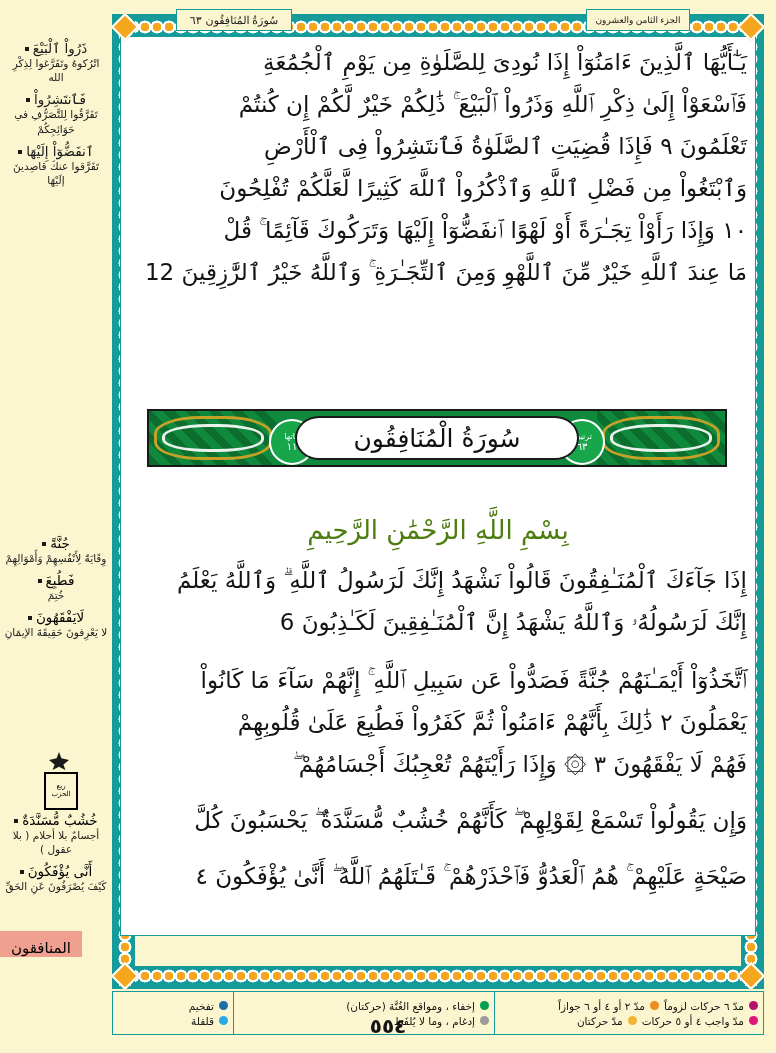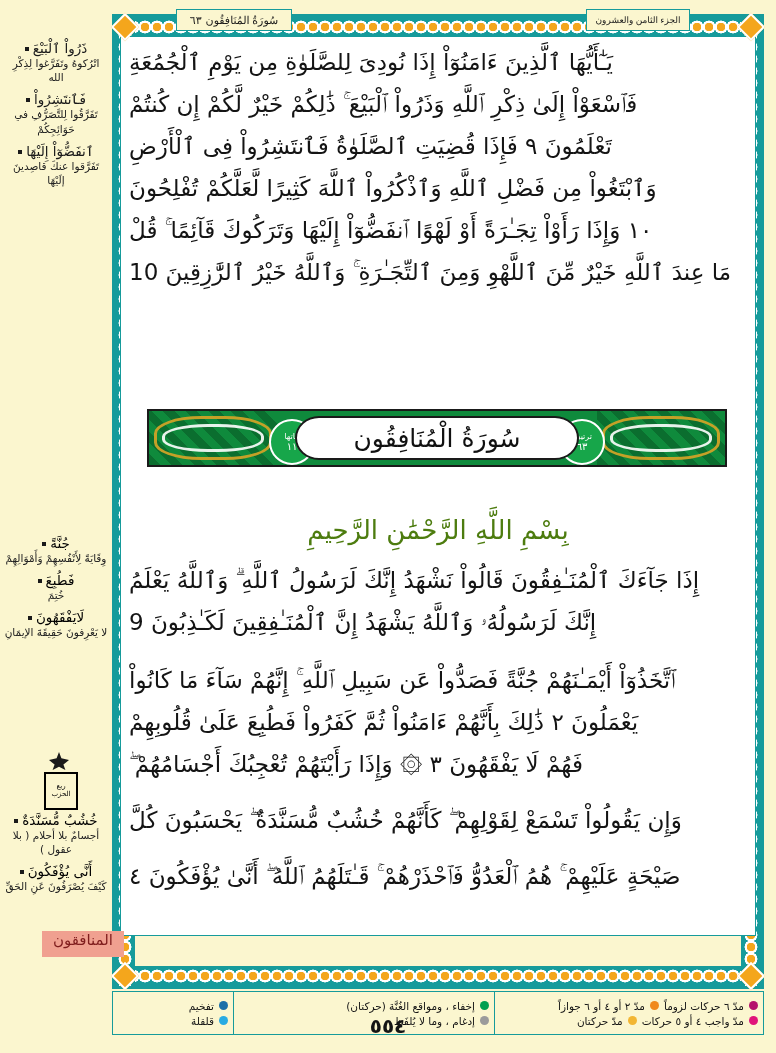--- a/index.html
+++ b/index.html
@@ -92,21 +92,21 @@
     left:120px; top:36px;
     width:636px; height:900px;
     background:#ffffff;
     border:1px solid #169b9b;
     box-sizing:border-box;
     overflow:hidden;
   }
   .ayah-line{
     position:relative;
     direction: rtl;
-    text-align:left;
+    text-align:right;
     font-size:23px;
     line-height:1.0;
     color:#141414;
     white-space:nowrap;
     font-family:"DejaVu Sans","Liberation Sans",sans-serif;
     letter-spacing:0.5px;
   }
   .ln{ position:absolute; left:8px; right:8px; }
 
   
@@ -247,26 +247,25 @@
     text-align:center;
     font-family:"DejaVu Sans","Liberation Sans",sans-serif;
   }
 
   
   .surah-tab{
     position:absolute;
     left:0; top:931px;
     width:82px; height:26px;
     background:#f0a090;
-    display:flex;align-items:flex-start;justify-content:center;
+    display:flex;align-items:flex-end;justify-content:center;
     direction:rtl;
     font-size:15px;
-    color:#7f1d1d;
-    font-family:"DejaVu Sans","Liberation Sans",sans-serif;
-    margin-left:42px;
+    color:#000000;
+    font-family:"DejaVu Sans","Liberation Sans",sans-serif;
   }
 
   
   .legend{
     position:absolute;
     left:112px; top:991px;
     width:652px; height:44px;
     border:1.5px solid #169b9b;
     box-sizing:border-box;
     display:flex;
@@ -344,21 +343,21 @@
     <span>الجزء الثامن والعشرون</span>
   </div>
 
   <div class="text-area">
 
     <div class="ayah-line ln" style="top:14px;">يَـٰٓأَيُّهَا ٱلَّذِينَ ءَامَنُوٓاْ إِذَا نُودِىَ لِلصَّلَوٰةِ مِن يَوْمِ ٱلْجُمُعَةِ</div>
     <div class="ayah-line ln" style="top:56px;">فَٱسْعَوْاْ إِلَىٰ ذِكْرِ ٱللَّهِ وَذَرُواْ ٱلْبَيْعَ ۚ ذَٰلِكُمْ خَيْرٌ لَّكُمْ إِن كُنتُمْ</div>
     <div class="ayah-line ln" style="top:98px;">تَعْلَمُونَ ٩ فَإِذَا قُضِيَتِ ٱلصَّلَوٰةُ فَٱنتَشِرُواْ فِى ٱلْأَرْضِ</div>
     <div class="ayah-line ln" style="top:140px;">وَٱبْتَغُواْ مِن فَضْلِ ٱللَّهِ وَٱذْكُرُواْ ٱللَّهَ كَثِيرًا لَّعَلَّكُمْ تُفْلِحُونَ</div>
     <div class="ayah-line ln" style="top:182px;">١٠ وَإِذَا رَأَوْاْ تِجَـٰرَةً أَوْ لَهْوًا ٱنفَضُّوٓاْ إِلَيْهَا وَتَرَكُوكَ قَآئِمًا ۚ قُلْ</div>
-    <div class="ayah-line ln" style="top:224px;">مَا عِندَ ٱللَّهِ خَيْرٌ مِّنَ ٱللَّهْوِ وَمِنَ ٱلتِّجَـٰرَةِ ۚ وَٱللَّهُ خَيْرُ ٱلرَّٰزِقِينَ 10</div>
+    <div class="ayah-line ln" style="top:224px;">مَا عِندَ ٱللَّهِ خَيْرٌ مِّنَ ٱللَّهْوِ وَمِنَ ٱلتِّجَـٰرَةِ ۚ وَٱللَّهُ خَيْرُ ٱلرَّٰزِقِينَ 12</div>
 
     <div class="surah-banner">
       <div class="banner-orn l">
         <div class="sw"></div>
           <div class="sw2"></div>
       </div>
       <div class="banner-orn r">
         <div class="sw"></div>
           <div class="sw2"></div>
       </div>
@@ -371,21 +370,21 @@
         <span class="n">٦٣</span>
       </div>
       <div class="banner-cartouche">
         <span>سُورَةُ الْمُنَافِقُون</span>
       </div>
     </div>
 
     <div class="basmala">بِسْمِ اللَّهِ الرَّحْمَٰنِ الرَّحِيمِ</div>
 
     <div class="ayah-line ln" style="top:532px;">إِذَا جَآءَكَ ٱلْمُنَـٰفِقُونَ قَالُواْ نَشْهَدُ إِنَّكَ لَرَسُولُ ٱللَّهِ ۗ وَٱللَّهُ يَعْلَمُ</div>
-    <div class="ayah-line ln" style="top:574px;">إِنَّكَ لَرَسُولُهُۥ وَٱللَّهُ يَشْهَدُ إِنَّ ٱلْمُنَـٰفِقِينَ لَكَـٰذِبُونَ 9</div>
+    <div class="ayah-line ln" style="top:574px;">إِنَّكَ لَرَسُولُهُۥ وَٱللَّهُ يَشْهَدُ إِنَّ ٱلْمُنَـٰفِقِينَ لَكَـٰذِبُونَ 6</div>
     <div class="ayah-line ln" style="top:632px;">ٱتَّخَذُوٓاْ أَيْمَـٰنَهُمْ جُنَّةً فَصَدُّواْ عَن سَبِيلِ ٱللَّهِ ۚ إِنَّهُمْ سَآءَ مَا كَانُواْ</div>
     <div class="ayah-line ln" style="top:674px;">يَعْمَلُونَ ٢ ذَٰلِكَ بِأَنَّهُمْ ءَامَنُواْ ثُمَّ كَفَرُواْ فَطُبِعَ عَلَىٰ قُلُوبِهِمْ</div>
     <div class="ayah-line ln" style="top:716px;">فَهُمْ لَا يَفْقَهُونَ ٣ ۞ وَإِذَا رَأَيْتَهُمْ تُعْجِبُكَ أَجْسَامُهُمْ ۖ</div>
     <div class="ayah-line ln" style="top:772px;">وَإِن يَقُولُواْ تَسْمَعْ لِقَوْلِهِمْ ۖ كَأَنَّهُمْ خُشُبٌ مُّسَنَّدَةٌ ۖ يَحْسَبُونَ كُلَّ</div>
     <div class="ayah-line ln" style="top:828px;">صَيْحَةٍ عَلَيْهِمْ ۚ هُمُ ٱلْعَدُوُّ فَٱحْذَرْهُمْ ۚ قَـٰتَلَهُمُ ٱللَّهُ ۖ أَنَّىٰ يُؤْفَكُونَ ٤</div>
 
   </div>
 
   <div class="margin">
     <div class="gloss">

